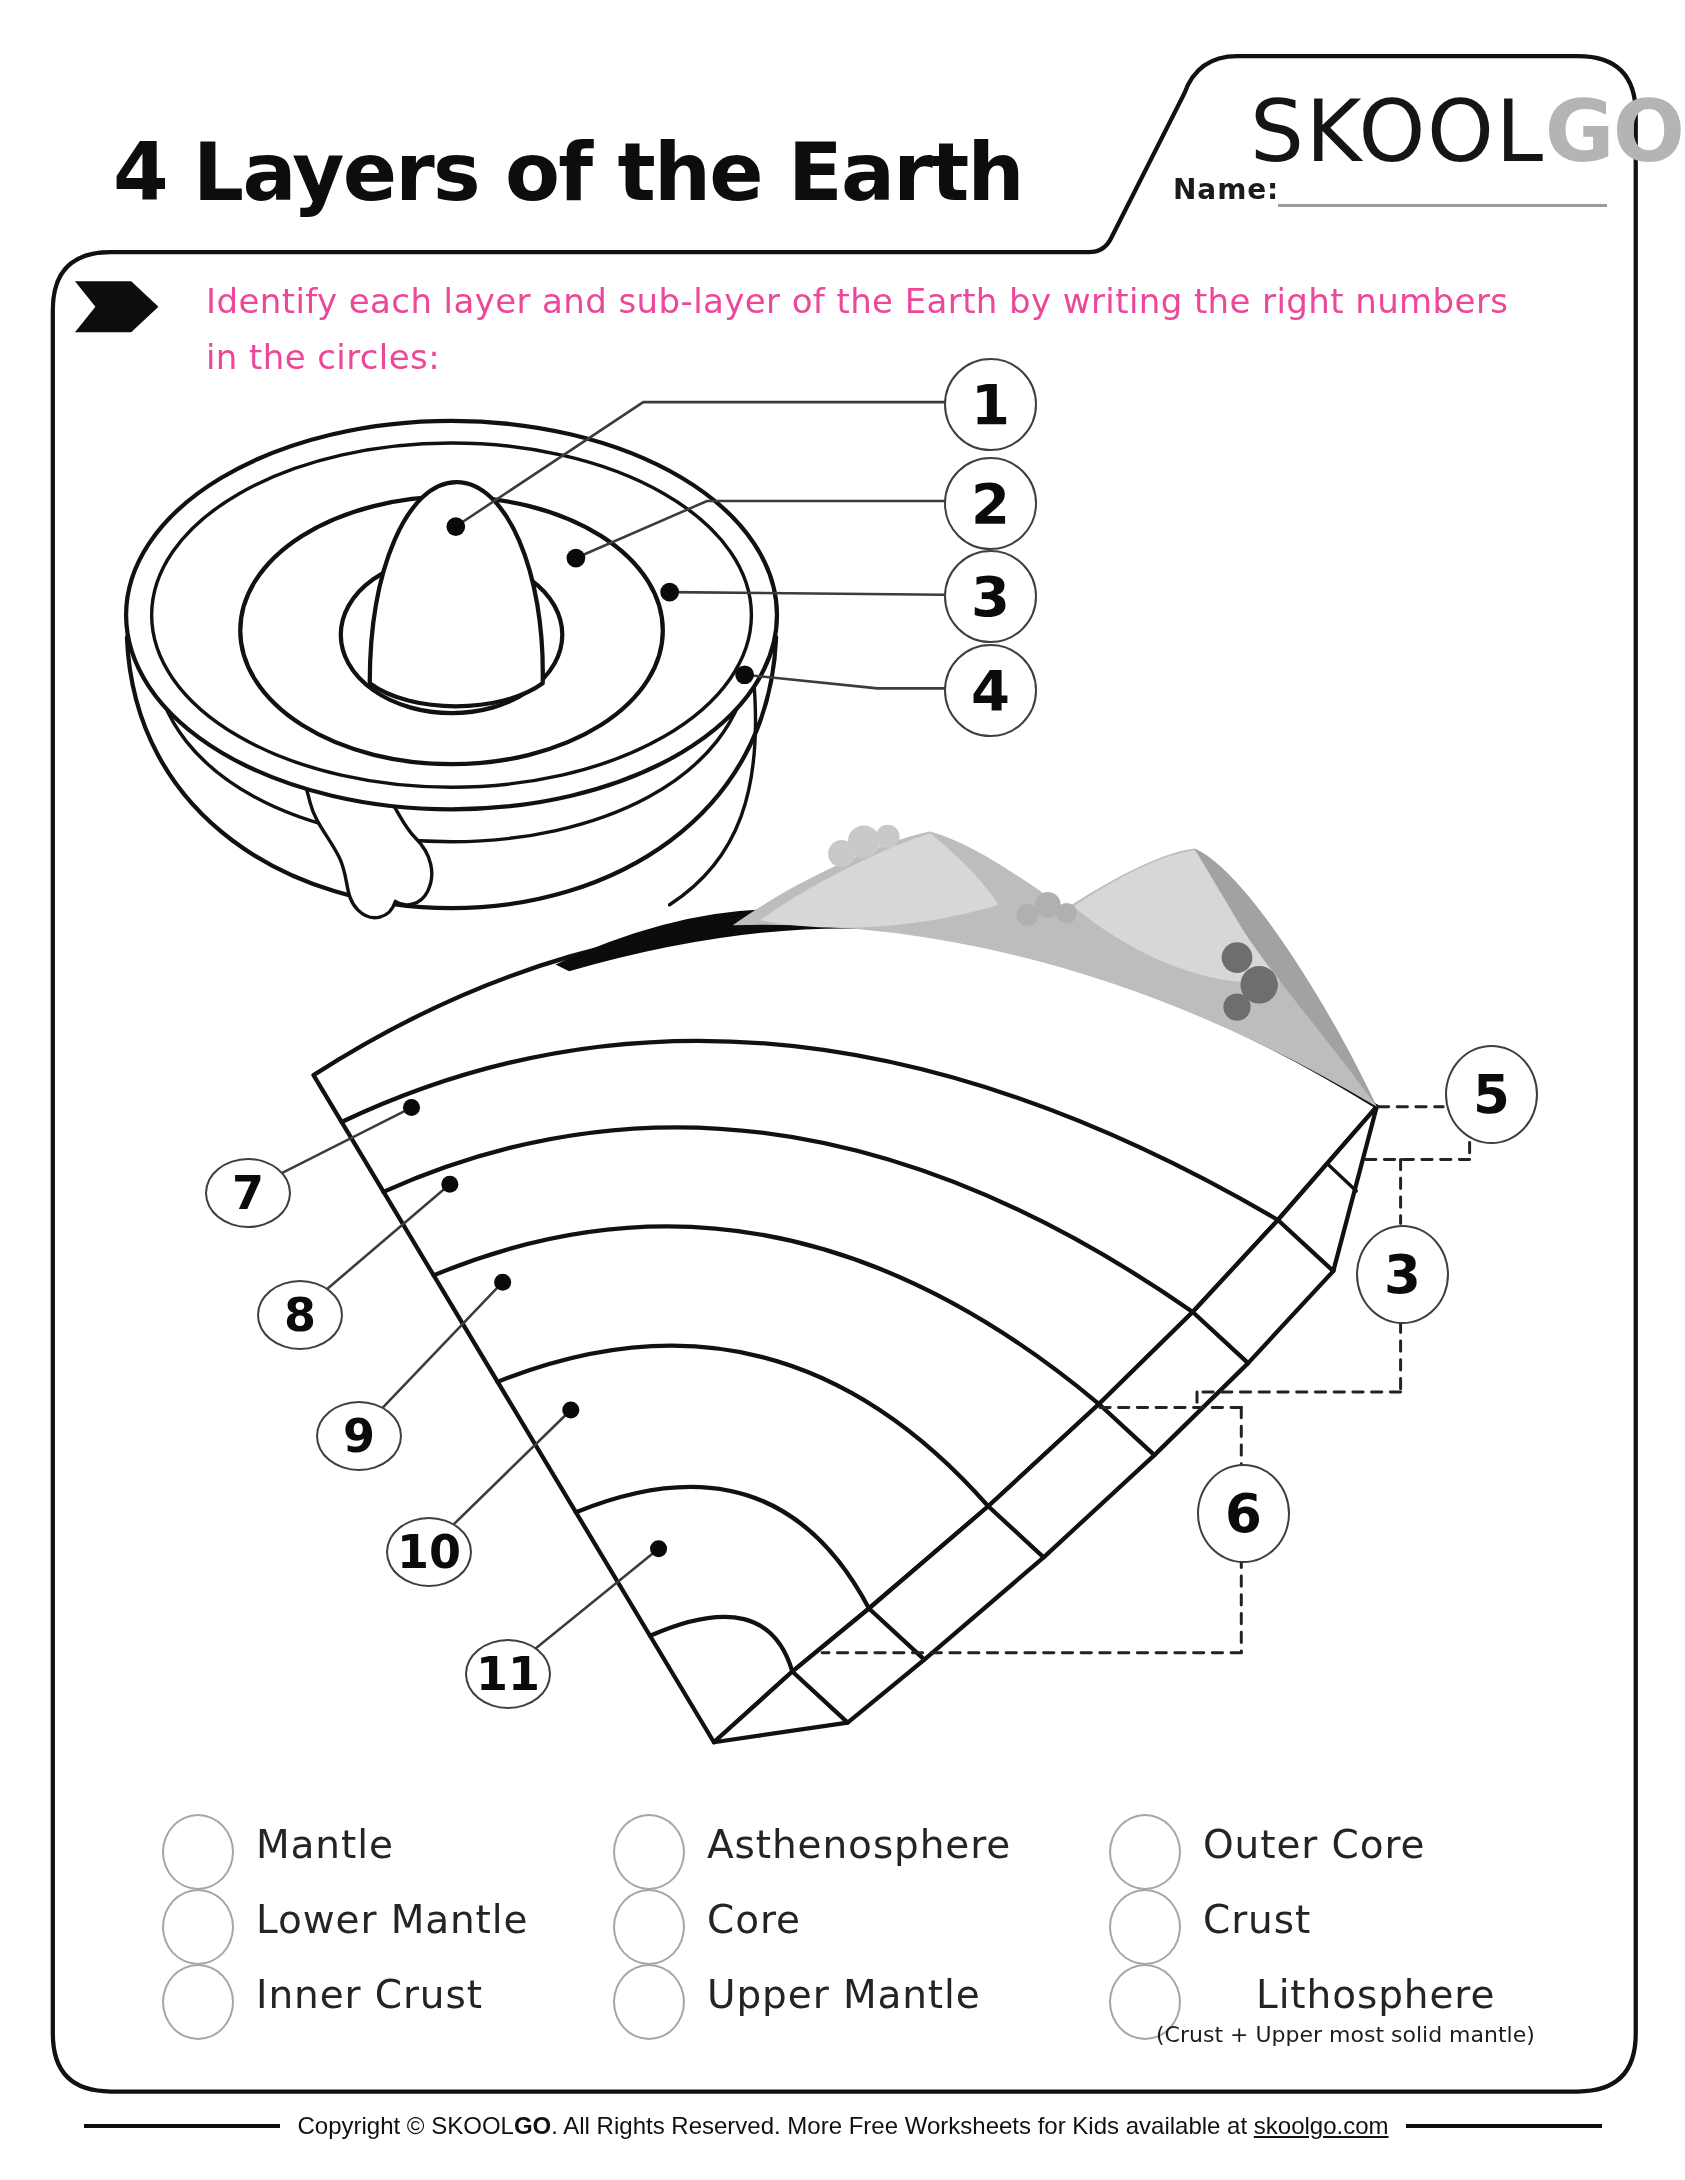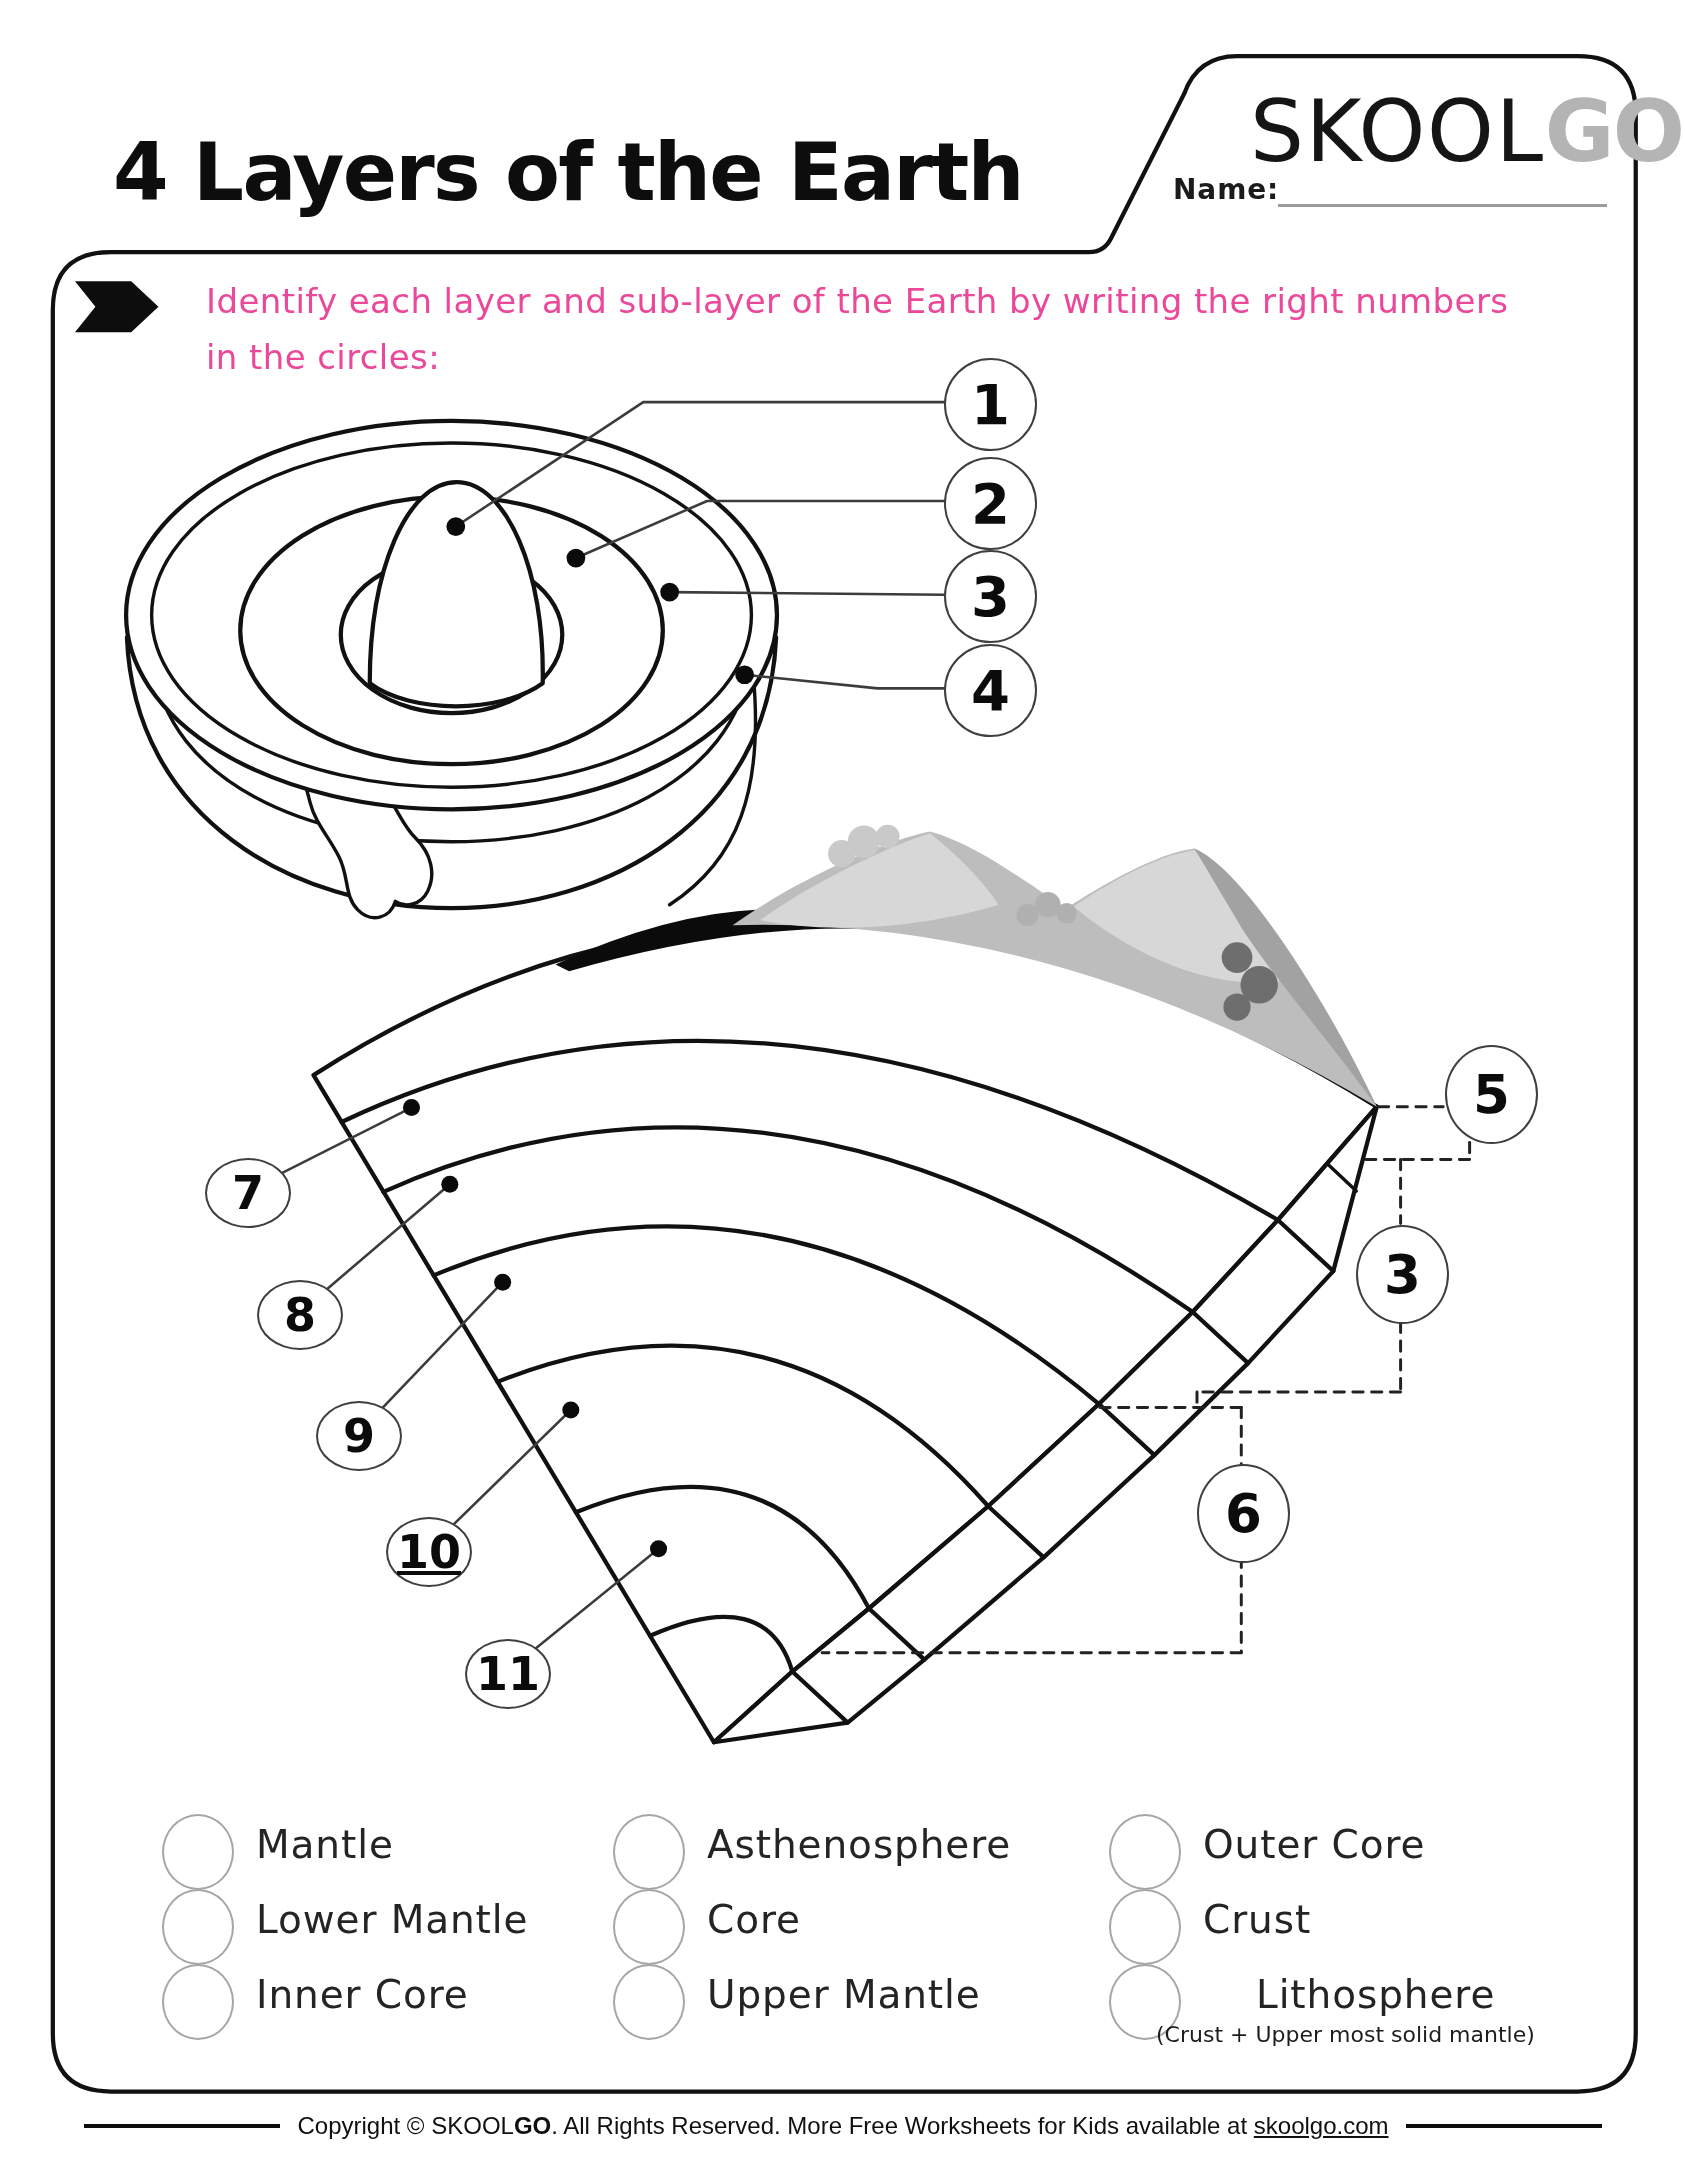--- a/index.html
+++ b/index.html
@@ -181,21 +181,21 @@
 
   <div class="bubble wl" style="left:205px;top:1158px;">
       <span>7</span>
     </div>
   <div class="bubble wl" style="left:257px;top:1280px;">
       <span>8</span>
     </div>
   <div class="bubble wl" style="left:316px;top:1401px;">
       <span>9</span>
     </div>
-  <div class="bubble wl" style="left:386px;top:1517px;text-decoration:underline;">
+  <div class="bubble wl" style="left:386px;top:1517px;">
       <span>10</span>
     </div>
   <div class="bubble wl" style="left:465px;top:1639px;">
       <span>11</span>
     </div>
 
   <div class="bubble wr" style="left:1445px;top:1045px;">
       <span>5</span>
     </div>
   <div class="bubble wr" style="left:1356px;top:1225px;">
@@ -203,21 +203,21 @@
     </div>
   <div class="bubble wr" style="left:1197px;top:1464px;">
       <span>6</span>
     </div>
 
   <div class="bank-circle" style="left:162px;top:1814px;"></div>
   <div class="bank-label" style="left:244px;top:1822px;">Mantle</div>
   <div class="bank-circle" style="left:162px;top:1889px;"></div>
   <div class="bank-label" style="left:244px;top:1897px;">Lower Mantle</div>
   <div class="bank-circle" style="left:162px;top:1964px;"></div>
-  <div class="bank-label" style="left:244px;top:1972px;">Inner Core</div>
+  <div class="bank-label" style="left:244px;top:1972px;">Inner Crust</div>
 
   <div class="bank-circle" style="left:613px;top:1814px;"></div>
   <div class="bank-label" style="left:695px;top:1822px;">Asthenosphere</div>
   <div class="bank-circle" style="left:613px;top:1889px;"></div>
   <div class="bank-label" style="left:695px;top:1897px;">Core</div>
   <div class="bank-circle" style="left:613px;top:1964px;"></div>
   <div class="bank-label" style="left:695px;top:1972px;">Upper Mantle</div>
 
   <div class="bank-circle" style="left:1109px;top:1814px;"></div>
   <div class="bank-label" style="left:1191px;top:1822px;">Outer Core</div>

